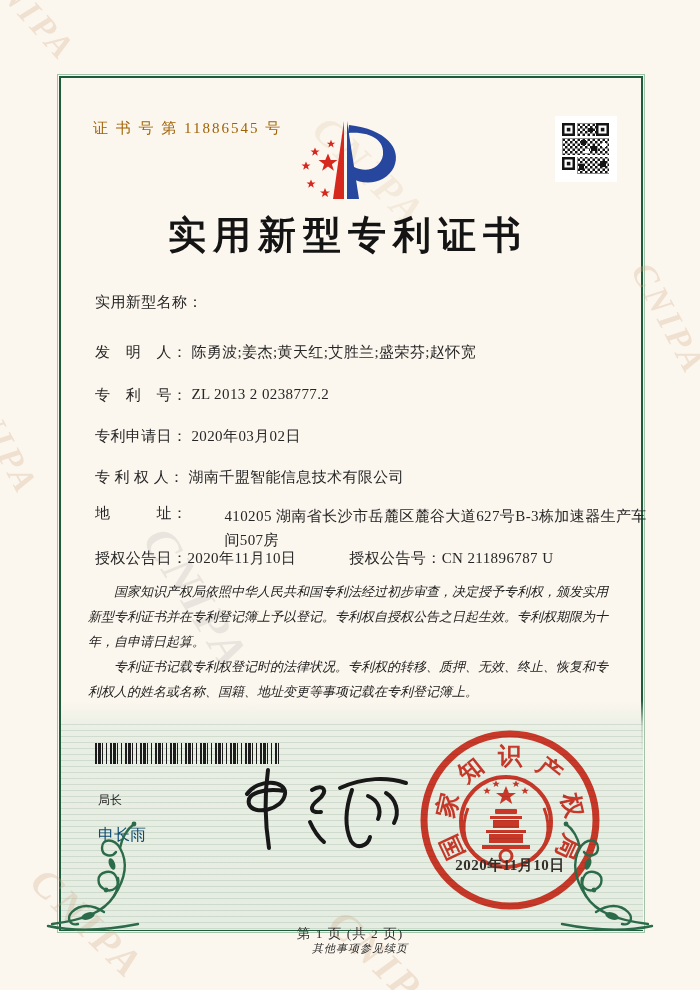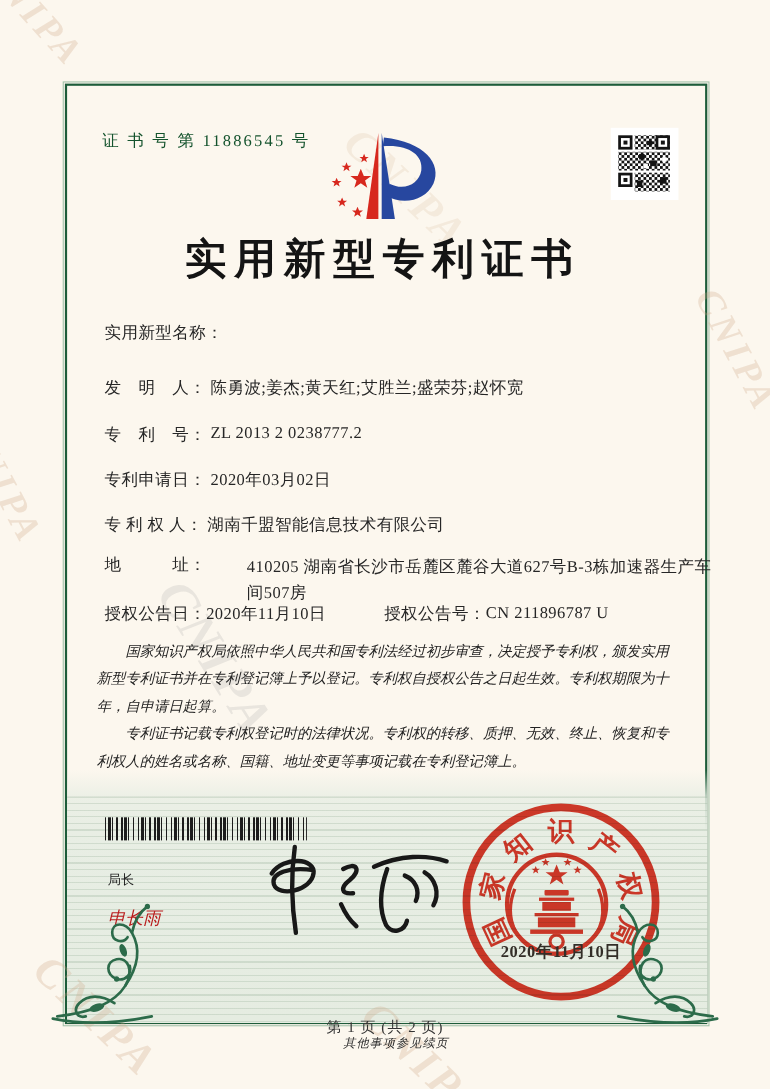--- a/index.html
+++ b/index.html
@@ -28,21 +28,21 @@
     position:absolute;left:61px;top:700px;width:582px;height:230px;z-index:0;
     background:linear-gradient(180deg, rgba(233,239,229,0) 0px, rgba(232,238,228,.85) 26px, #e8eee4 55px, #e5ece1 100%);
   }
   .green-band .lines{
     position:absolute;left:0;top:24px;right:0;bottom:0;
     background:repeating-linear-gradient(180deg, rgba(143,170,145,.32) 0 1px, rgba(0,0,0,0) 1px 6px);
     opacity:.85;
   }
   
   .cert-no{
-    position:absolute;left:93px;top:119px;font-size:15px;letter-spacing:2px;color:#14532d;z-index:2;
+    position:absolute;left:93px;top:119px;font-size:15px;letter-spacing:2px;color:#a16207;z-index:2;
   }
   .logo{position:absolute;left:292px;top:105px;z-index:2;}
   .qr{position:absolute;left:555px;top:116px;z-index:2;}
   .title{
     position:absolute;left:0;top:210px;width:696px;text-align:center;
     font-size:38px;font-weight:bold;letter-spacing:7px;color:#141414;z-index:2;
   }
   
   .frow{position:absolute;left:95px;z-index:2;font-size:15px;letter-spacing:.4px;display:flex;}
   .frow .lab{flex:0 0 auto;white-space:nowrap;}
@@ -60,21 +60,21 @@
   .barcode{
     position:absolute;left:95px;top:743px;width:184px;height:21px;z-index:2;
     background:repeating-linear-gradient(90deg,
       #1c1c1c 0 1.5px, transparent 1.5px 3px,
       #1c1c1c 3px 5.5px, transparent 5.5px 6.5px,
       #1c1c1c 6.5px 7.5px, transparent 7.5px 10.5px,
       #1c1c1c 10.5px 12px, transparent 12px 15px);
   }
   
   .sig-title{position:absolute;left:98px;top:792px;font-size:12px;z-index:2;color:#1e1e1e;}
-  .sig-name{position:absolute;left:98px;top:825px;font-size:16px;z-index:2;color:#b91c1c;font-style:italic;}
+  .sig-name{position:absolute;left:98px;top:825px;font-size:16px;z-index:2;color:#0c4a6e;}
   .sig-hand{position:absolute;left:238px;top:760px;z-index:3;}
   
   .seal{position:absolute;left:415px;top:725px;z-index:2;opacity:.93;mix-blend-mode:multiply;}
   .seal-date{
     position:absolute;left:425px;top:856px;width:170px;text-align:center;z-index:4;
     font-size:15px;font-weight:bold;color:#332e28;letter-spacing:.5px;
   }
   
   .page-info{position:absolute;left:0;top:901px;width:700px;text-align:center;font-size:13.5px;letter-spacing:1px;z-index:2;color:#333;margin-top:24px;}
   .note{position:absolute;left:0;top:941px;width:700px;text-align:center;font-size:11px;font-style:italic;z-index:2;color:#2c2c2c;letter-spacing:1px;padding-left:10px;}

